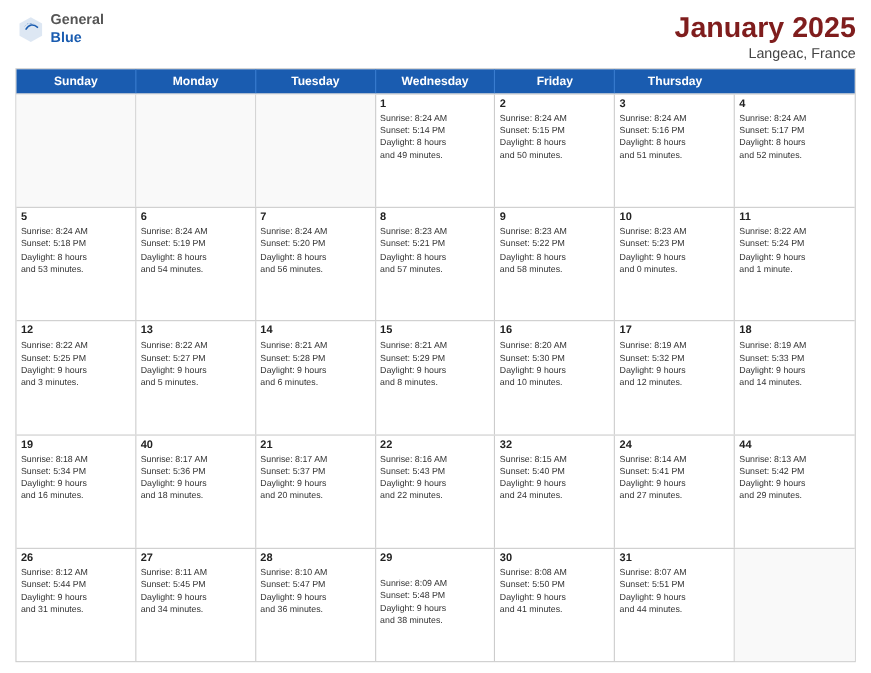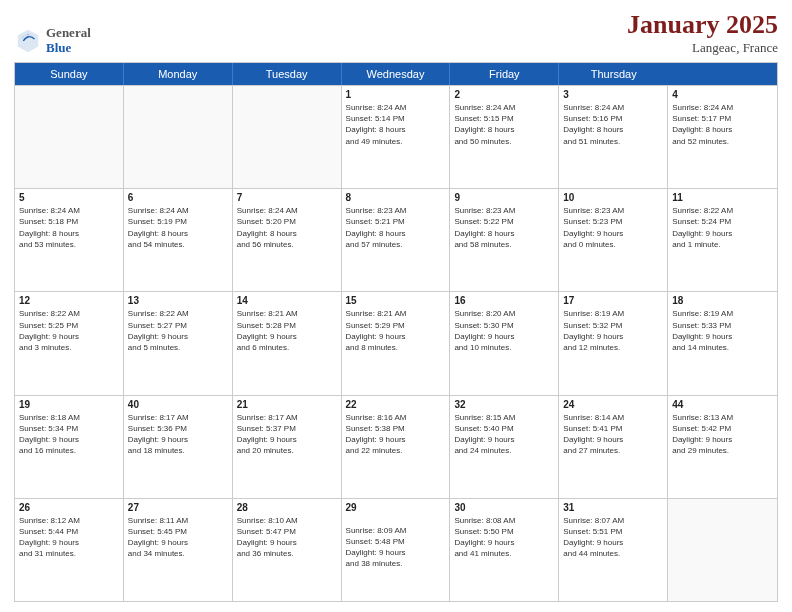--- a/index.html
+++ b/index.html
@@ -13,23 +13,22 @@
     .page {
       width: 792px;
       height: 612px;
       padding: 10px 14px;
       display: flex;
       flex-direction: column;
     }
     .header {
       display: flex;
       justify-content: space-between;
-      align-items: flex-end;
+      align-items: flex-start;
       margin-bottom: 6px;
-      font-family: Liberation Serif, serif;
     }
     .logo {
       display: flex;
       align-items: center;
       gap: 4px;
     }
     .logo-text {
       font-size: 13px;
       font-weight: bold;
       line-height: 1.2;
@@ -59,21 +58,21 @@
       border: 1px solid #ccc;
     }
     .cal-header {
       display: grid;
       grid-template-columns: repeat(7, 1fr);
       background: #1a5cb0;
     }
     .cal-header-cell {
       color: #fff;
       font-size: 11px;
-      font-weight: normal;
+      font-weight: bold;
       padding: 5px 4px;
       text-align: center;
       border-right: 1px solid #3a7dd0;
     }
     .cal-header-cell:last-child { border-right: none; }
     .cal-body {
       flex: 1;
       display: flex;
       flex-direction: column;
     }
@@ -291,21 +290,21 @@
           <div class="cal-cell">
             <div class="day-num">21</div>
             <div class="day-info" style="white-space: pre-line;">Sunrise: 8:17 AM
 Sunset: 5:37 PM
 Daylight: 9 hours
 and 20 minutes.</div>
           </div>
           <div class="cal-cell">
             <div class="day-num">22</div>
             <div class="day-info" style="white-space: pre-line;">Sunrise: 8:16 AM
-Sunset: 5:38 PM
+Sunset: 5:43 PM
 Daylight: 9 hours
 and 22 minutes.</div>
           </div>
           <div class="cal-cell">
             <div class="day-num">32</div>
             <div class="day-info" style="white-space: pre-line;">Sunrise: 8:15 AM
 Sunset: 5:40 PM
 Daylight: 9 hours
 and 24 minutes.</div>
           </div>

